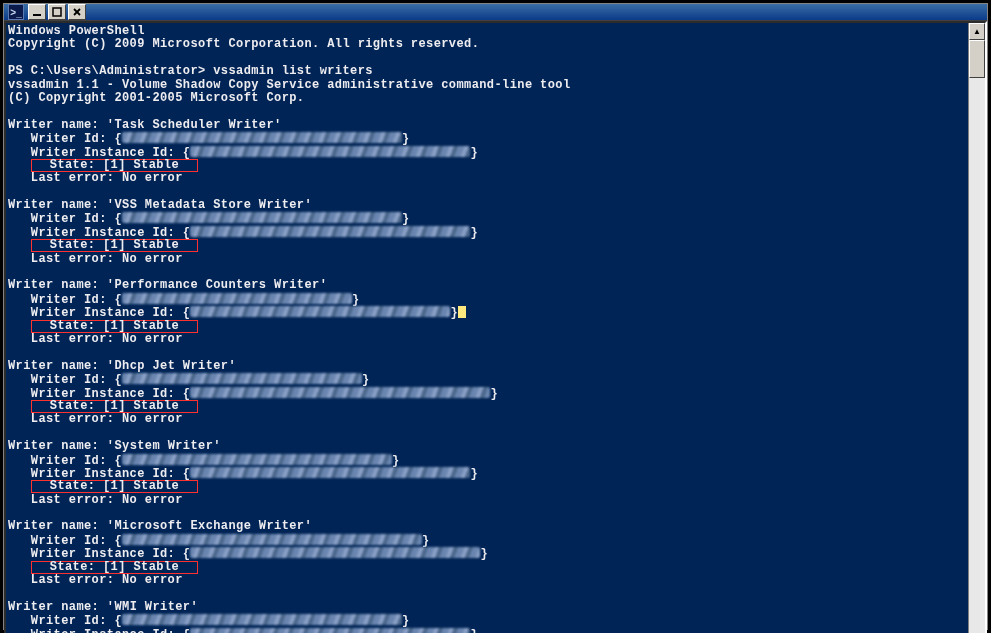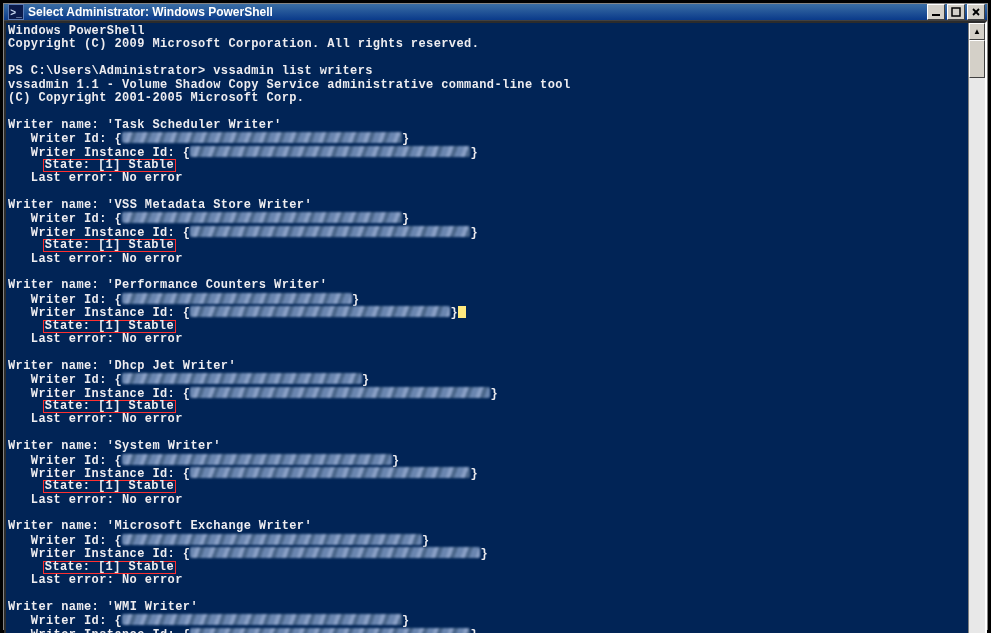--- a/index.html
+++ b/index.html
@@ -94,22 +94,22 @@
     font-size: 12px;
     line-height: 13.4px;
     padding: 2px 2px;
     white-space: pre;
     letter-spacing: 0.4px;
     overflow: hidden;
   }
   .terminal .line { display:block; height:13.4px;font-weight:bold; }
   .hi {
     border: 1px solid #ff3030;
-    padding: 0 1px;
-    margin: -1px 12px;
+    padding: 0 18px;
+    margin: -1px 0;
     display: inline-block;
     line-height: 11px;
   }
   .redact {
     display: inline-block;
     height: 11px;
     vertical-align: -1px;
     background: repeating-linear-gradient(110deg,#6a86b0 0 6px,#8aa0c6 6px 10px,#4a668a 10px 14px);
     filter: blur(0.8px);
     border-radius: 2px;
@@ -157,21 +157,20 @@
   .arrow { font-family: Arial; font-size: 8px; color:#000; }
 </style>
 </head>
 <body>
 
 <div class="outer-border">
 <div class="window">
 
   <div class="titlebar">
     <span class="title-icon">&gt;_</span>
-    <span class="title-text">Select Administrator: Windows PowerShell</span>
     <div class="window-controls">
       <div class="win-btn">
         <svg viewBox="0 0 10 10">
               <rect x="1" y="7" width="8" height="2" fill="#000"></rect>
             </svg>
       </div>
       <div class="win-btn">
         <svg viewBox="0 0 10 10">
               <rect x="1" y="1" width="8" height="8" fill="none" stroke="#000" stroke-width="1.5"></rect>
             </svg>

